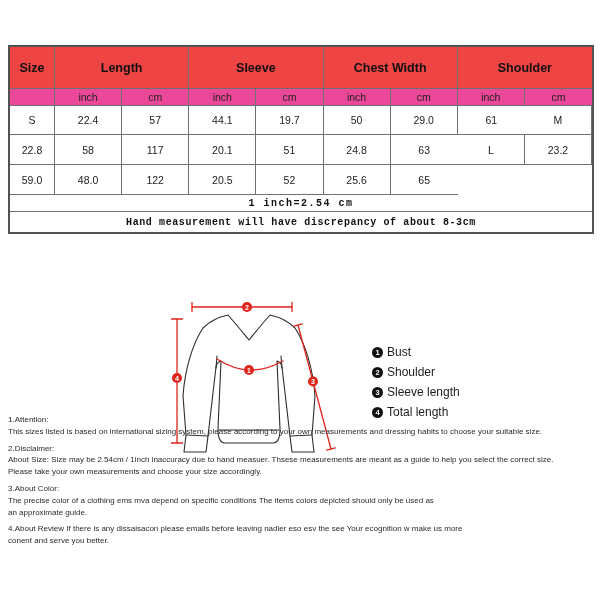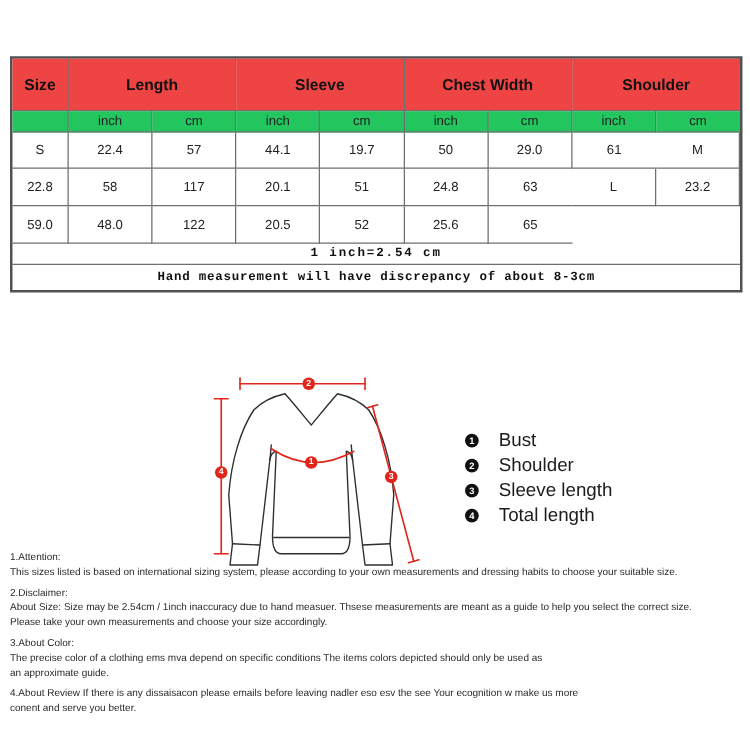--- a/index.html
+++ b/index.html
@@ -18,42 +18,42 @@
     grid-template-rows:42px 17px 29px 30px 30px 17px 20px;
     background:#ffffff;
   }
   .cell{
     display:flex;align-items:center;justify-content:center;
     border-right:1px solid #6f6f6f;border-bottom:1px solid #6f6f6f;
     font-size:10.5px;color:#222;
     overflow:hidden;white-space:nowrap;
   }
   .cell.hdr{background:#ef4444;font-weight:bold;font-size:12.5px;color:#111;}
-  .cell.sub{background:#22c55e;font-size:10.5px;}
+  .cell.sub{background:#ec4899;font-size:10.5px;}
   .cell.span2{grid-column:span 2;}
   .cell.span9{grid-column:span 9;}
   .cell.no-r{border-right:none;}
   .cell.no-b{border-bottom:none;}
   .cell.mono{
     font-family:Liberation Mono, monospace;font-weight:bold;
     font-size:10px;letter-spacing:.6px;color:#111;
   }
   .cell.mono.wide{letter-spacing:1.5px;}
   
   .diagram-svg{position:absolute;left:150px;top:283px;width:200px;height:185px;}
   .legend{position:absolute;left:372px;top:342px;}
   .legend-item{display:flex;align-items:center;height:20px;}
   .legend-dot{
     width:11px;height:11px;border-radius:50%;background:#101010;
     color:#fff;font-size:7.5px;font-weight:bold;line-height:11px;
     text-align:center;flex:0 0 11px;
   }
-  .legend-label{margin-left:16px;font-size:15px;color:#1c1c1c;}
+  .legend-label{margin-left:4px;font-size:12px;color:#1c1c1c;}
   
-  .notes{position:absolute;left:8px;top:440px;width:590px;font-size:8px;line-height:11.8px;color:#2a2a2a;}
+  .notes{position:absolute;left:8px;top:414px;width:590px;font-size:8px;line-height:11.8px;color:#2a2a2a;}
   .note-section{margin:0 0 5px 0;}
   .note-line{white-space:nowrap;}
 </style>
 </head>
 <body>
 
 <div class="size-table">
 
   <div class="cell hdr">Size</div>
   <div class="cell hdr span2">Length</div>

